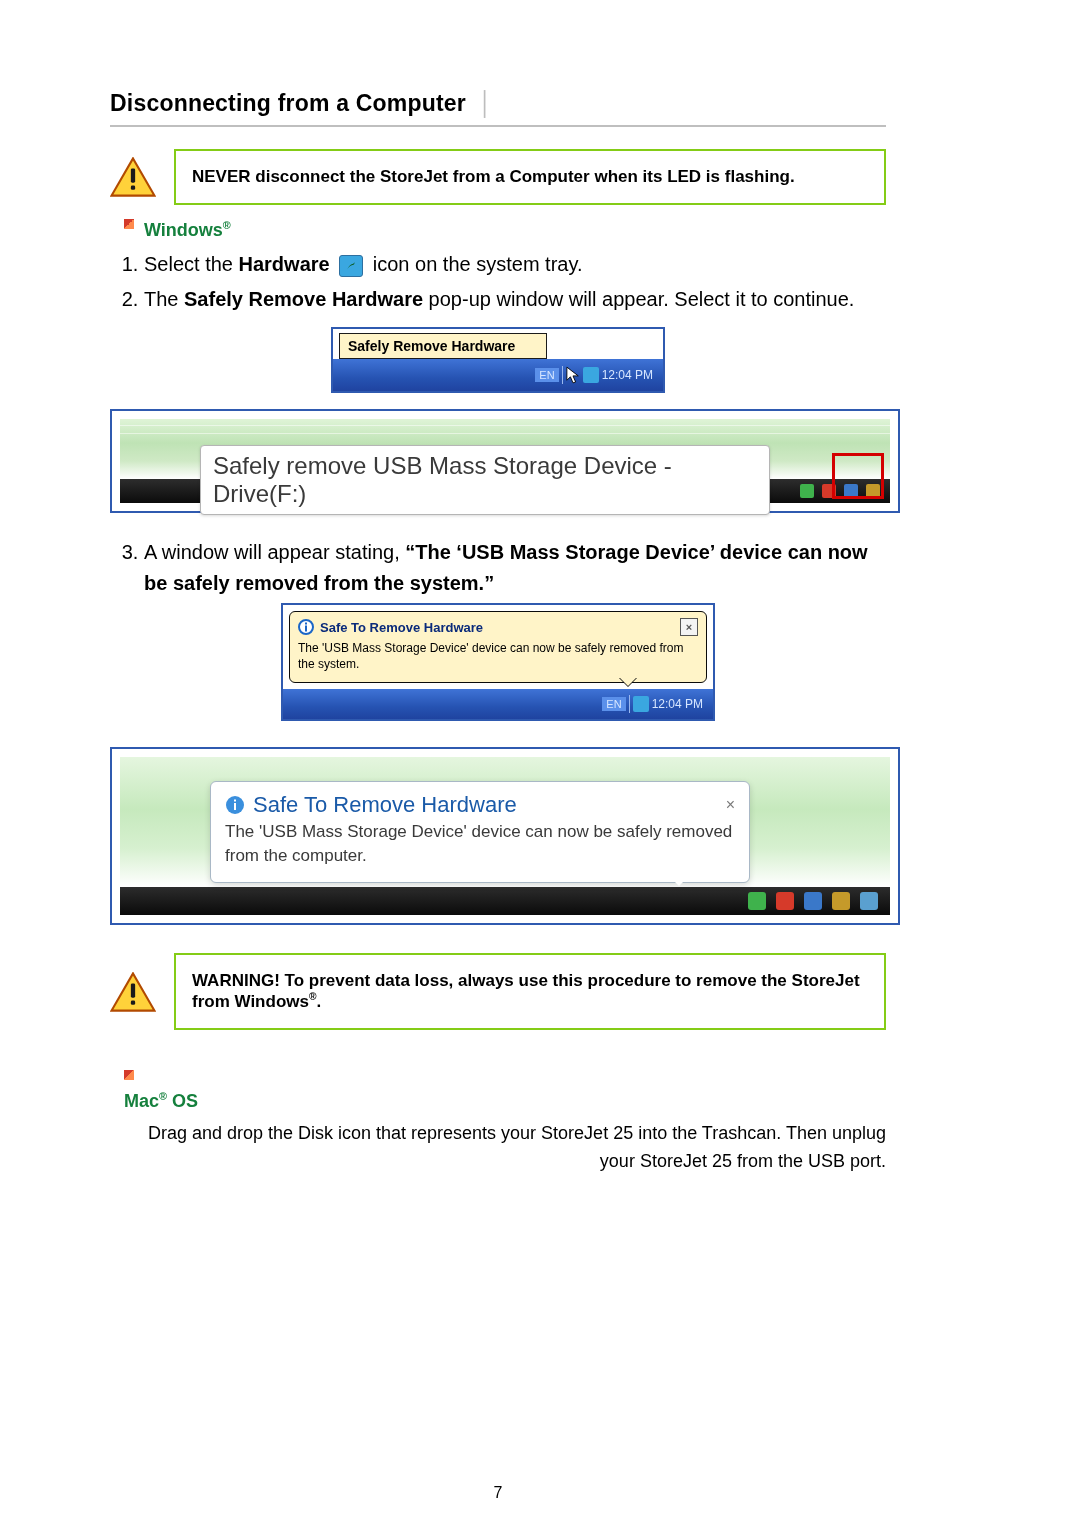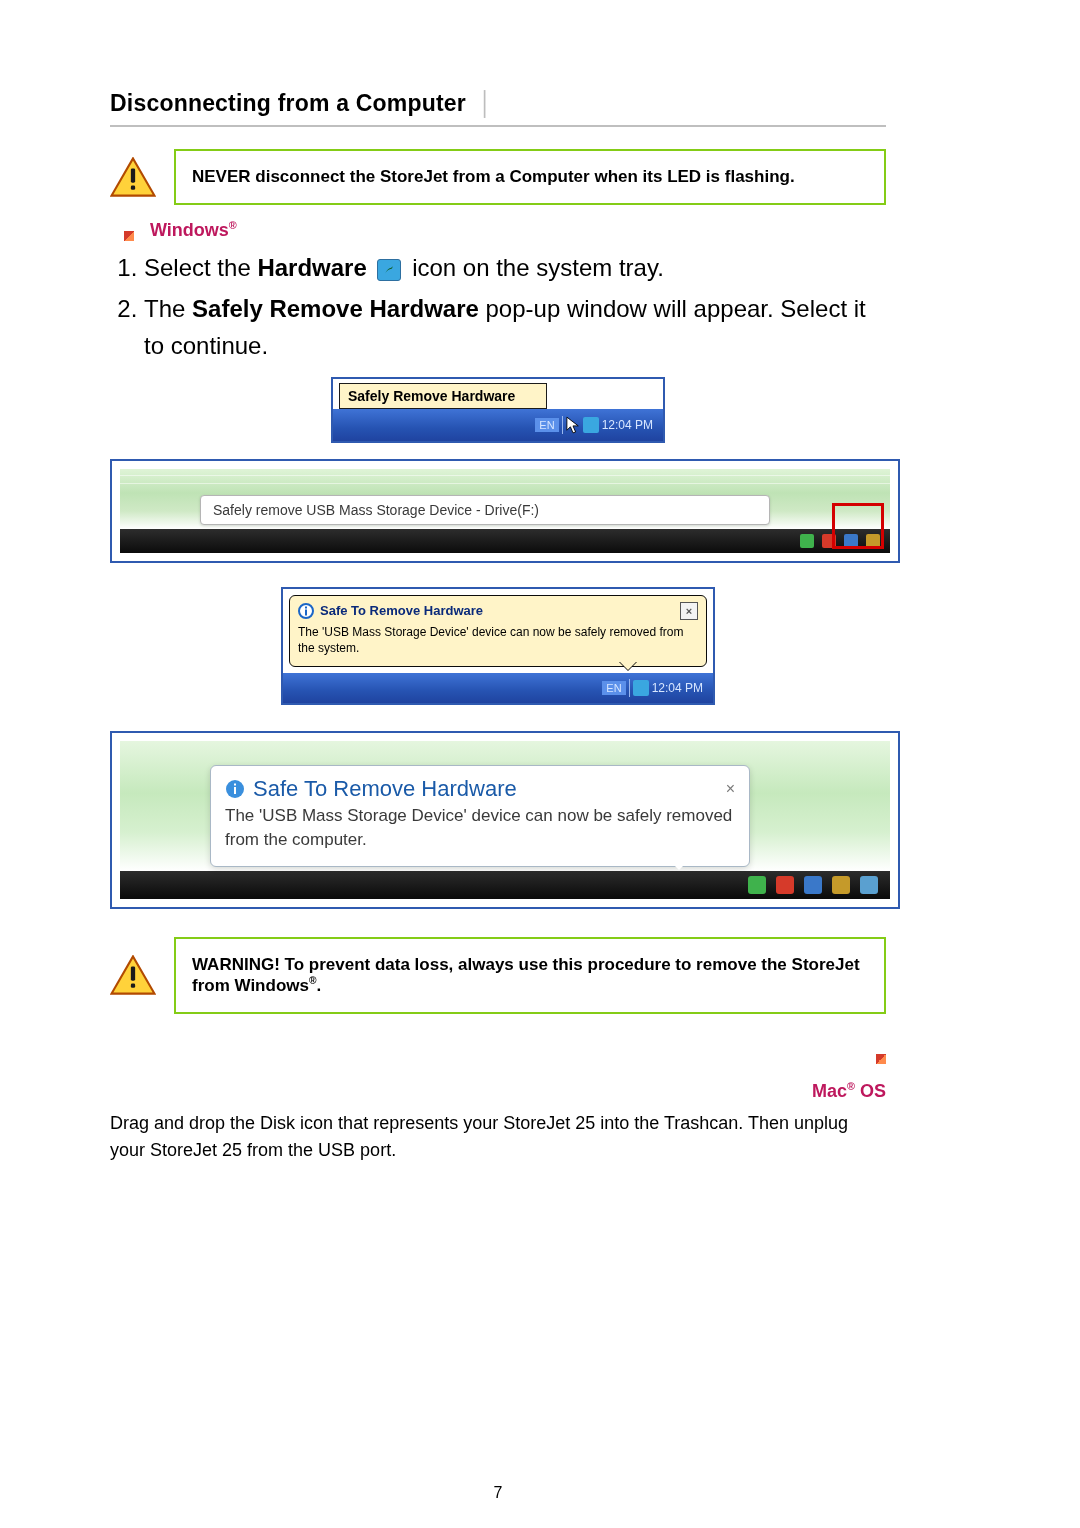--- a/index.html
+++ b/index.html
@@ -51,39 +51,39 @@
     flex: 1 1 auto;
     border: 2px solid #84cc16;
     padding: 16px 16px;
     font-size: 17px;
   }
   .callout-box b { font-weight: bold; }
 
   
   .subhead {
     display: flex;
-    align-items: flex-end;
-    gap: 16px;
+    align-items: flex-start;
+    gap: 10px;
     margin: 12px 0 8px 14px;
     font-size: 18px;
     font-weight: bold;
-    color: #be185d;
+    color: #15803d;
   }
   .subhead .sq-bullet {
     width: 10px;
     height: 10px;
     background: linear-gradient(135deg,#d43a2a 0 50%, #ff8a4c 50% 100%);
     display: inline-block;
   }
   sup.reg { font-size: 0.6em; vertical-align: super; }
 
   ol.steps {
     margin: 0 0 0 6px;
     padding-left: 28px;
-    font-size: 24px;
+    font-size: 20px;
     line-height: 1.55;
   }
   ol.steps li { margin-bottom: 4px; }
   ol.steps li .inline-icon {
     display: inline-flex;
     vertical-align: middle;
     width: 22px;
     height: 20px;
     background: #3aa7e0;
     border: 1px solid #2d6fa0;
@@ -161,21 +161,21 @@
   }
   .vista-sky .lines::before { top: 6px; }
   .vista-sky .lines::after { top: 14px; }
   .popup-row {
     position: absolute;
     left: 80px; right: 120px; top: 26px;
     background: #ffffff;
     border: 1px solid #b5b5b5;
     border-radius: 4px;
     padding: 6px 12px;
-    font-size: 14px;
+    font-size: 24px;
     color: #3a3a3a;
     font-family: "Segoe UI", Tahoma, Arial, sans-serif;
     box-shadow: 0 1px 3px rgba(0,0,0,0.15);
   }
   .redbox-highlight {
     position: absolute;
     right: 6px; top: 34px;
     width: 46px; height: 40px;
     border: 3px solid #d40000;
   }
@@ -293,20 +293,21 @@
   .vista-tray-big .ic.g{background:#3fb24c;}
   .vista-tray-big .ic.r{background:#d63a2a;}
   .vista-tray-big .ic.b{background:#3a78c9;}
   .vista-tray-big .ic.y{background:#c59a2a;}
   .vista-tray-big .ic.w{background:#5aa0d0;}
 
   .body-p {
     font-size: 18px;
     line-height: 1.55;
     margin: 6px 0 0 0;
+    text-align: right;
   }
 
   .page-number{
     position:absolute;
     bottom:26px;
     left:0; right:0;
     text-align:center;
     font-size:16px;
   }
 
@@ -388,20 +389,28 @@
       <div class="redbox-highlight"></div>
     </div>
     <div class="vista-tray-mini">
       <span class="dot g"></span>
       <span class="dot r"></span>
       <span class="dot b"></span>
       <span class="dot y"></span>
     </div>
   </div>
 
+  <ol class="steps" start="3">
+    <li>
+      <span>A window will appear stating, </span>
+      <b>
+        <span>“The ‘USB Mass Storage Device’ device can now be safely removed from the system</span><span>.”</span>
+      </b>
+    </li>
+  </ol>
 
   <div class="shot-xp-balloon">
     <div class="balloon">
       <div class="title-row">
         <svg width="16" height="16" viewBox="0 0 16 16">
           <circle cx="8" cy="8" r="7" fill="#ffffff" stroke="#1b66c7" stroke-width="2"></circle>
           <rect x="7" y="6.5" width="2" height="6" fill="#1b66c7"></rect>
           <rect x="7" y="3.5" width="2" height="2" fill="#1b66c7"></rect>
         </svg>
         <span>Safe To Remove Hardware</span>

